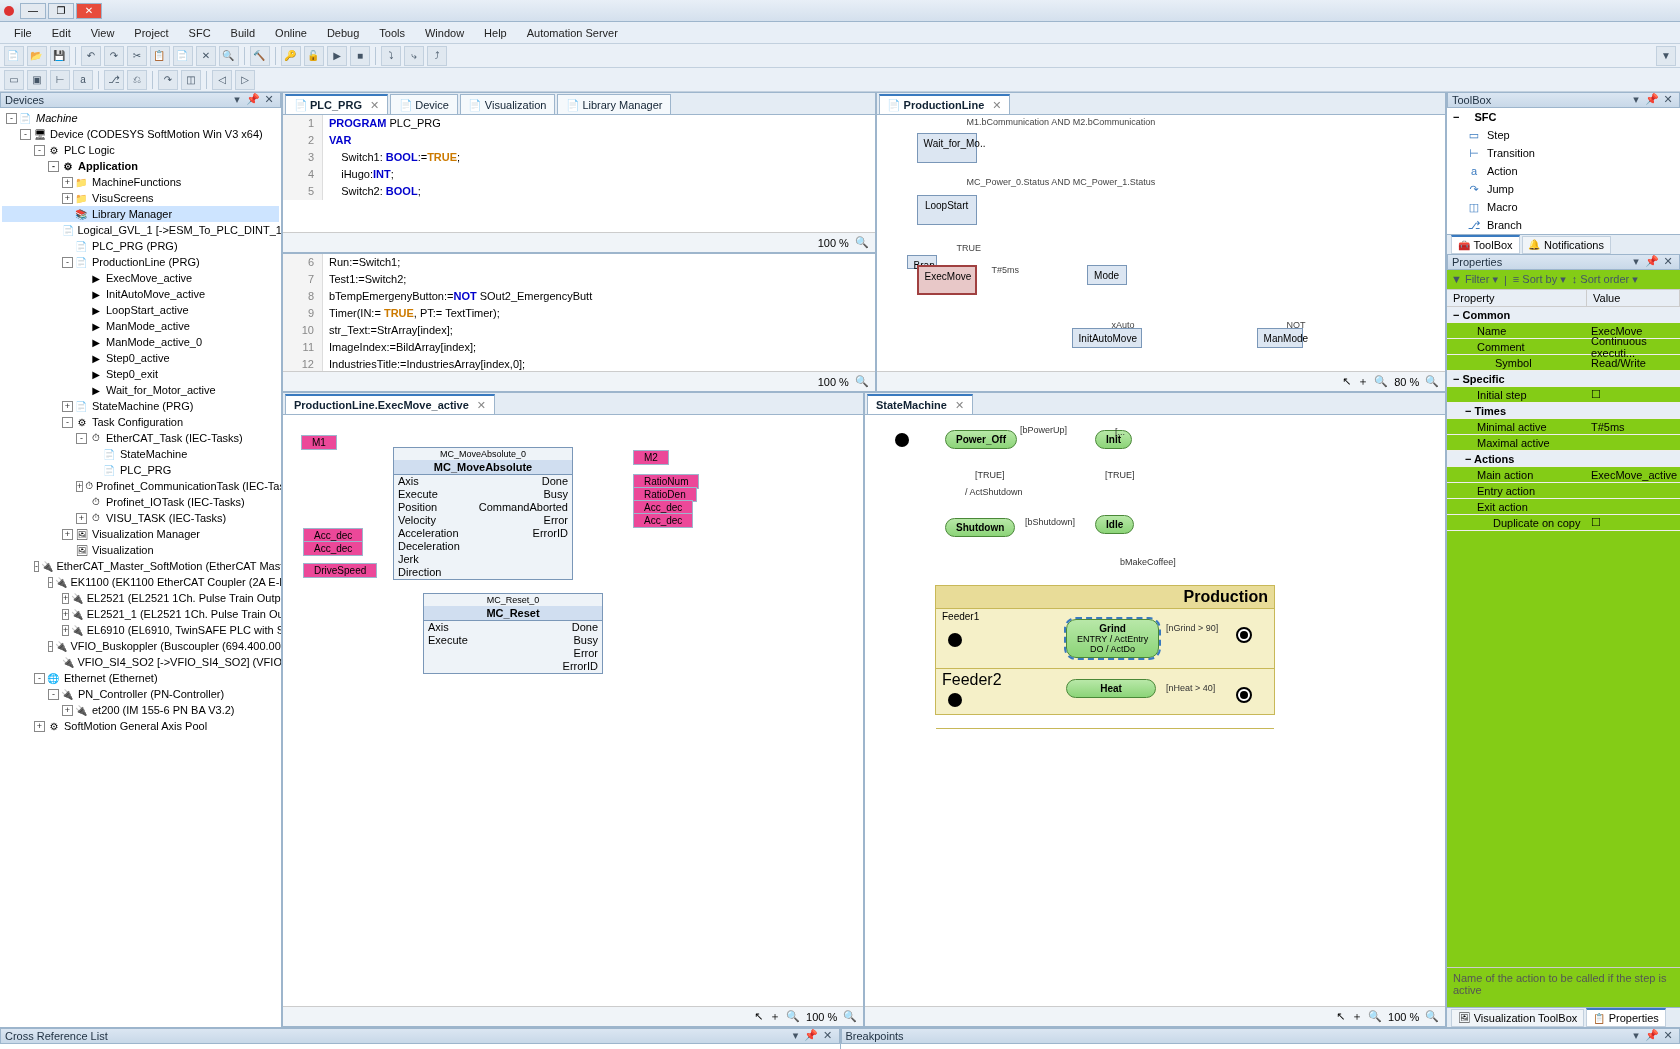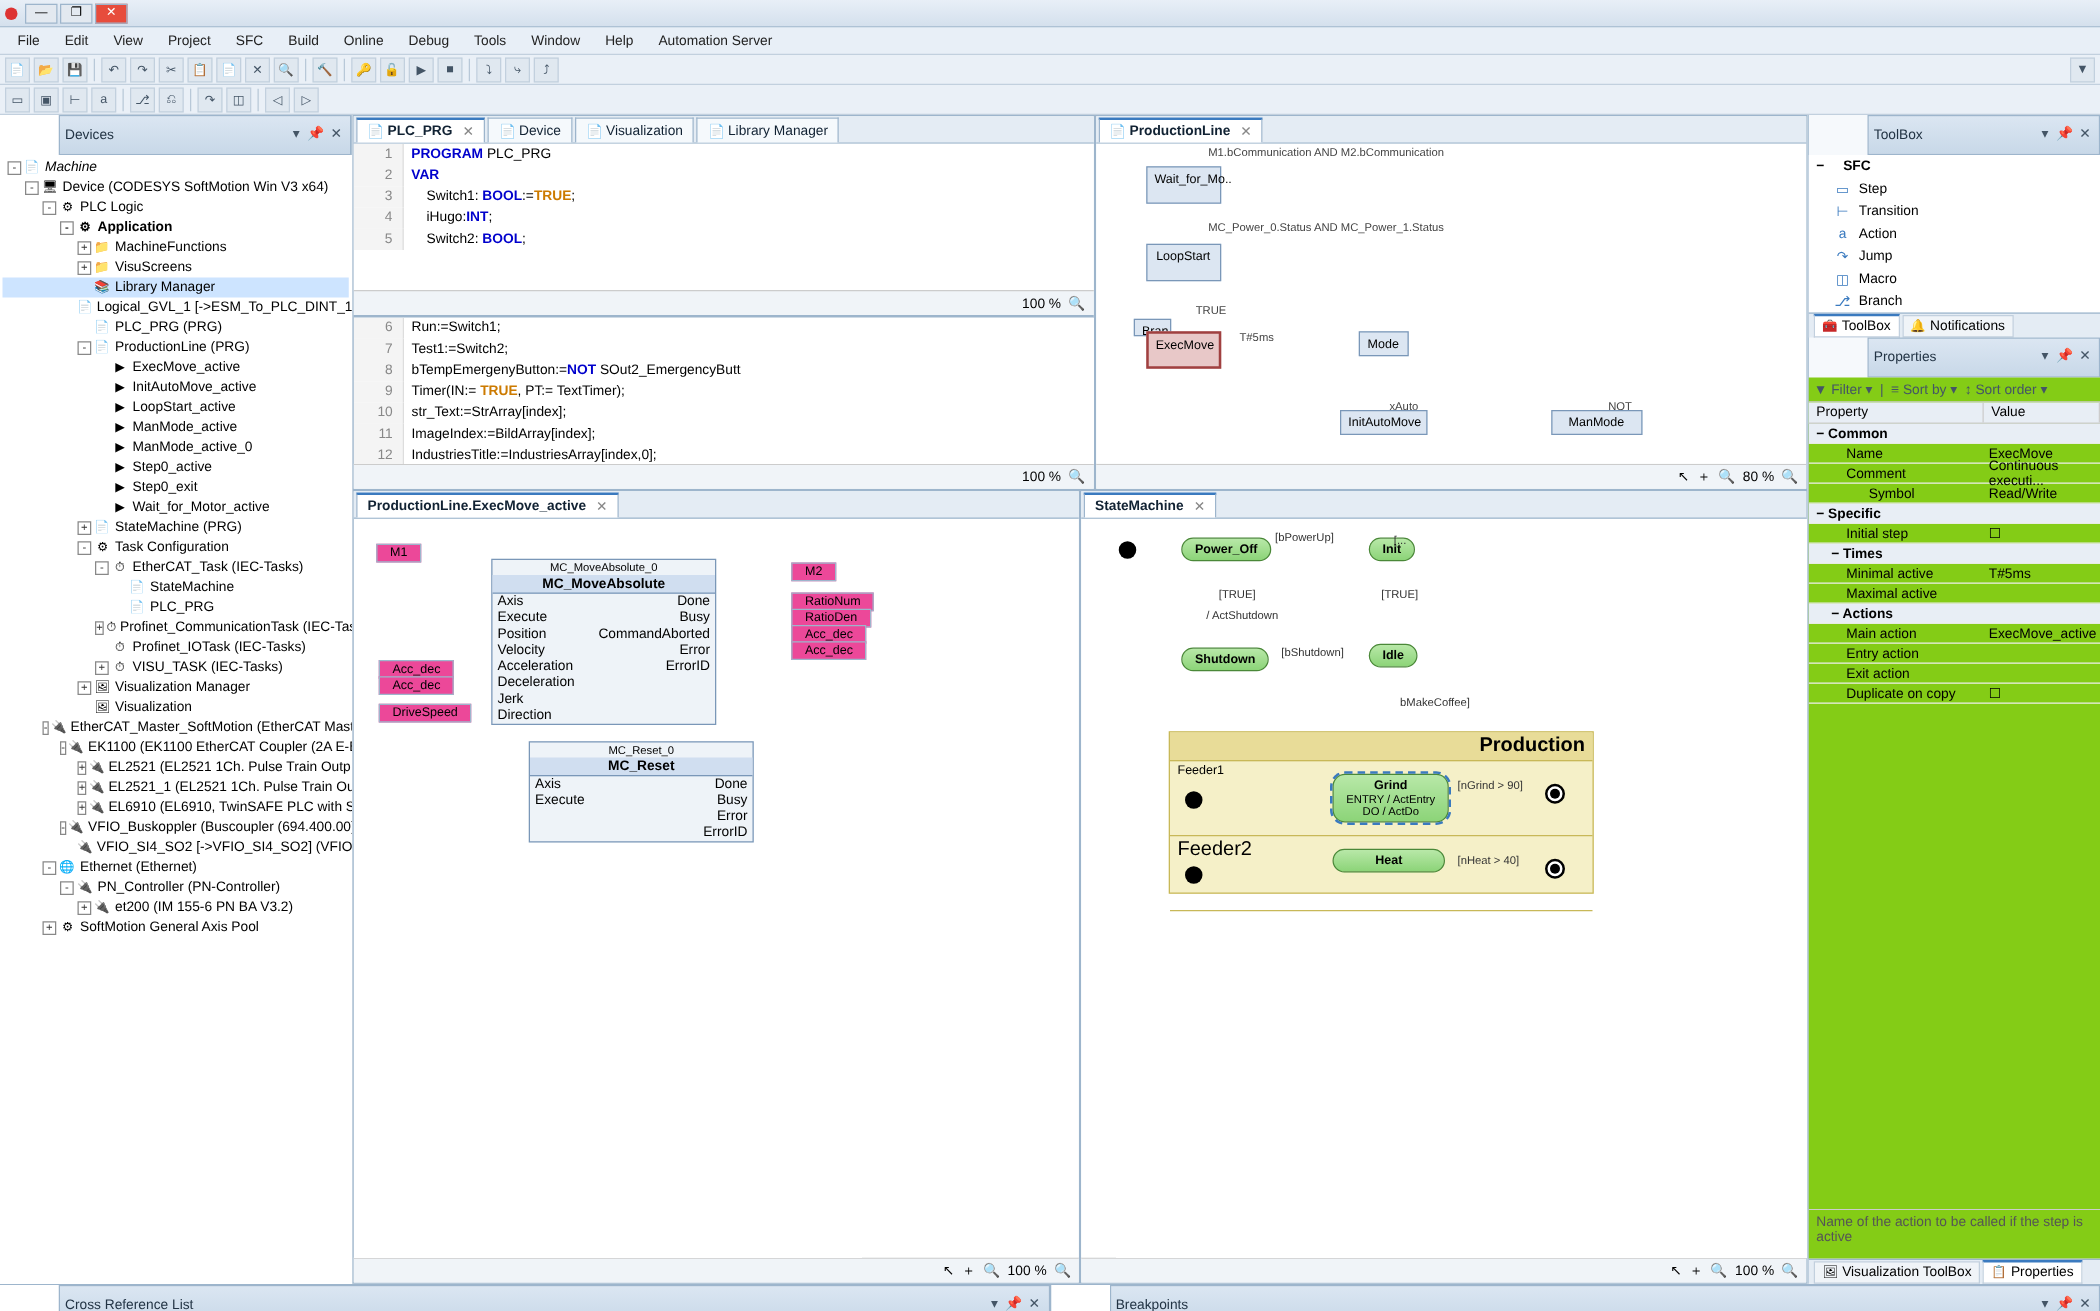--- a/index.html
+++ b/index.html
@@ -8,21 +8,21 @@
 .titlebar .dot { width: 10px; height: 10px; border-radius: 50%; background: #d33; margin-right: 6px; }
 .titlebar .title { flex: 1; color: #333; }
 .titlebar .winbtns { display: flex; gap: 2px; }
 .titlebar .winbtn { width: 26px; height: 16px; background: #e3e9f0; border: 1px solid #9db5cc; text-align: center; font-size: 10px; line-height: 14px; }
 .titlebar .winbtn.close { background: #e74c3c; color: #fff; }
 .menubar { height: 22px; background: #e8eff7; display: flex; align-items: center; padding: 0 6px; gap: 4px; border-bottom: 1px solid #c2d0de; }
 .menubar .mitem { padding: 2px 8px; color: #222; cursor: default; }
 .toolbar { height: 24px; background: #eaf0f7; border-bottom: 1px solid #c2d0de; display: flex; align-items: center; padding: 0 4px; gap: 3px; }
 .toolbar .tbtn { width: 20px; height: 20px; background: #e0e8f0; border: 1px solid #c2d0de; display:flex;align-items:center;justify-content:center;font-size:10px;color:#456;}
 .toolbar .sep { width: 1px; height: 18px; background: #b8c8d8; margin: 0 2px; }
-.panel-title { height: 32px; background: linear-gradient(#dbe6f2, #c8d8e8); border: 1px solid #9db5cc; display: flex; align-items: center; padding: 0 4px; font-weight: normal; color: #234; margin-left: 47px; }
+.panel-title { height: 16px; background: linear-gradient(#dbe6f2, #c8d8e8); border: 1px solid #9db5cc; display: flex; align-items: center; padding: 0 4px; font-weight: normal; color: #234; }
 .panel-title .spacer { flex: 1; }
 .panel-title .pbtn { width: 14px; height: 14px; text-align: center; line-height: 12px; color: #456; margin-left: 2px; cursor: default; }
 .main { display: flex; height: calc(100% - 22px - 22px - 24px - 24px - 22px); }
 .devices { width: 282px; background: #fff; border-right: 1px solid #9db5cc; display: flex; flex-direction: column; }
 .tree { flex: 1; overflow: auto; background: #fff; padding: 2px; }
 .tree-item { display: flex; align-items: center; height: 16px; white-space: nowrap; color: #000; }
 .tree-item .tw { display:inline-block; width:11px; height:11px; border:1px solid #888; text-align:center; line-height:9px; font-size:9px; margin-right:2px; background:#fff; color:#333;}
 .tree-item .ticon { width:14px; height:14px; margin-right:3px; display:inline-flex;align-items:center;justify-content:center;font-size:10px;}
 .tree-item.selected { background:#cde4ff; }
 .tree-item.bold { font-weight:bold; }
@@ -455,21 +455,21 @@
             </div>
           </div>
         <div class="sfc-canvas" id="sfc">
             <div class="sfc-trans" style="left: 90px; top: 2px;">M1.bCommunication AND M2.bCommunication</div>
             <div class="sfc-step" style="left: 40px; top: 18px; width: 60px; height: 30px;">Wait_for_Mo..</div>
             <div class="sfc-step" style="left: 40px; top: 80px; width: 60px; height: 30px;">LoopStart</div>
             <div class="sfc-step" style="left: 30px; top: 140px; width: 30px; height: 14px;">Bran..</div>
             <div class="sfc-step active" style="left: 40px; top: 150px; width: 60px; height: 30px;">ExecMove</div>
             <div class="sfc-step" style="left: 210px; top: 150px; width: 40px; height: 20px;">Mode</div>
             <div class="sfc-step" style="left: 195px; top: 213px; width: 70px; height: 20px;">InitAutoMove</div>
-            <div class="sfc-step" style="left: 364px; top: 213px; width: 73px; height: 20px;">ManMode</div>
+            <div class="sfc-step" style="left: 380px; top: 213px; width: 46px; height: 20px;">ManMode</div>
             <div class="sfc-trans" style="left: 90px; top: 62px;">MC_Power_0.Status AND MC_Power_1.Status</div>
             <div class="sfc-trans" style="left: 80px; top: 128px;">TRUE</div>
             <div class="sfc-trans" style="left: 115px; top: 150px;">T#5ms</div>
             <div class="sfc-trans" style="left: 235px; top: 205px;">xAuto</div>
             <div class="sfc-trans" style="left: 410px; top: 205px;">NOT</div>
           </div>
         <div class="zoombar">
           <span>↖</span>
           <span>＋</span>
           <span>🔍</span>
@@ -722,21 +722,21 @@
           </div>
           <div class="props-row">
             <div class="k" style="padding-left:30px">Entry action</div>
             <div class="v"></div>
           </div>
           <div class="props-row">
             <div class="k" style="padding-left:30px">Exit action</div>
             <div class="v"></div>
           </div>
           <div class="props-row">
-            <div class="k" style="padding-left:30px">Duplicate on copy</div>
+            <div class="k" style="padding-left:46px">Duplicate on copy</div>
             <div class="v">☐</div>
           </div>
         </div>
       <div class="props-desc">Name of the action to be called if the step is active</div>
     </div>
     <div class="bottom-tabs">
       <div class="btab">🖼 <span>Visualization ToolBox</span></div>
       <div class="btab active">📋 <span>Properties</span></div>
     </div>
   </div>

